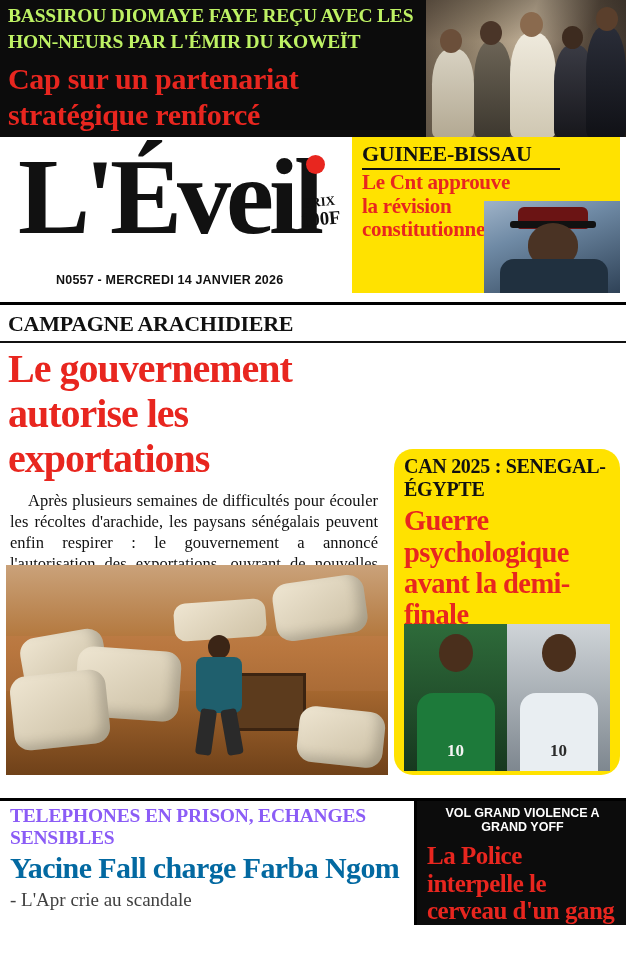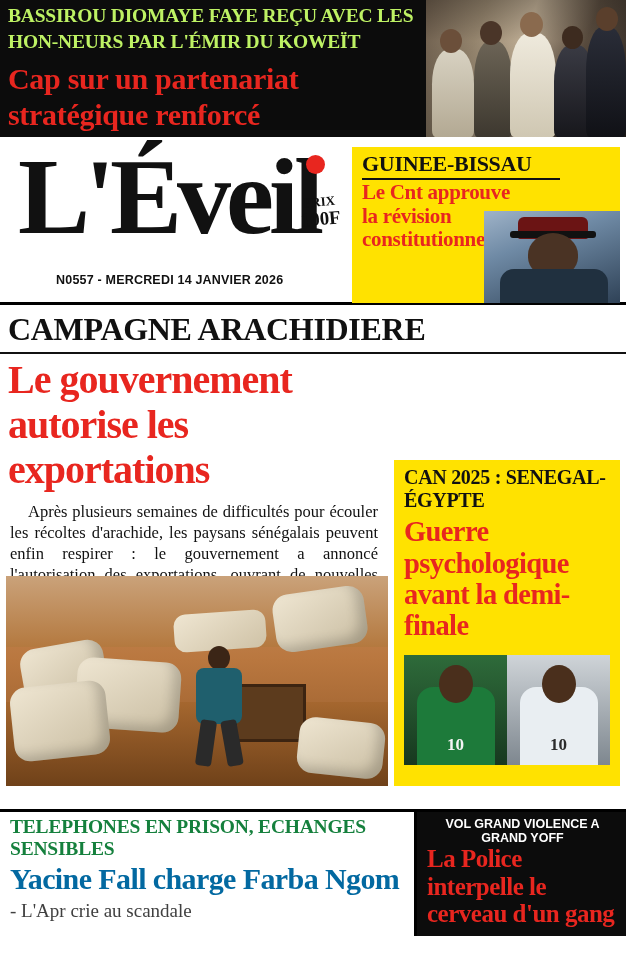--- a/index.html
+++ b/index.html
@@ -95,21 +95,21 @@
   }
   .prix .big { font-size:19px; display:block; }
   .issue-line {
     position:absolute; left:56px; top:136px;
     font-family:"Liberation Sans", sans-serif;
     font-weight:bold; font-size:12.5px; letter-spacing:0.2px; color:#111;
   }
 
   
   .yellow-box {
-    position:absolute; right:6px; top:10px;
+    position:absolute; right:6px; top:0;
     width:268px; height:156px;
     background:#ffe200;
     overflow:hidden;
   }
   .yb-title {
     position:absolute; left:10px; top:4px;
     font-family:"Liberation Serif", serif;
     font-weight:bold; font-size:22px; color:#111; letter-spacing:-0.3px;
   }
   .yb-rule { position:absolute; left:10px; top:31px; width:198px; height:2px; background:#111; }
@@ -137,21 +137,21 @@
   }
   .yb-photo .body {
     position:absolute; left:16px; bottom:0; width:108px; height:34px;
     background:#20303f; border-radius:14px 14px 0 0;
   }
 
   
   .lead-kicker {
     padding:6px 4px 2px 8px;
     font-family:"Liberation Serif", serif;
-    font-weight:bold; font-size:32px; color:#111; letter-spacing:-0.3px;
+    font-weight:bold; font-size:22px; color:#111; letter-spacing:-0.3px;
   }
   .lead-rule { height:2px; background:#111; margin:2px 0 0 0; }
   .lead-wrap { position:relative; width:626px; height:455px; }
   .lead-left { position:absolute; left:0; top:0; width:390px; }
   .lead-title {
     padding:4px 6px 0 8px;
     font-family:"Liberation Serif", serif;
     font-weight:bold; font-size:40px; line-height:1.12;
     color:#e8261f; letter-spacing:-1px;
   }
@@ -186,34 +186,34 @@
   }
   .lp-person .head2 { position:absolute; left:26px; top:34px; width:22px; height:24px; background:#3b2516; border-radius:50%; }
   .lp-person .torso { position:absolute; left:14px; top:56px; width:46px; height:56px; background:#1f5f6d; border-radius:8px; }
   .lp-person .legA { position:absolute; left:16px; top:108px; width:16px; height:46px; background:#2a2a2a; border-radius:4px; transform:rotate(8deg); }
   .lp-person .legB { position:absolute; left:42px; top:108px; width:16px; height:46px; background:#2a2a2a; border-radius:4px; transform:rotate(-10deg); }
   .lp-crate { position:absolute; left:228px; bottom:44px; width:72px; height:58px; background:#5c3b1d; border:3px solid #3c2411; }
 
   
   .can-box {
     position:absolute; right:6px; top:106px; width:226px; height:326px;
-    background:#ffe200; overflow:hidden;
+    background:#ffe200; overflow:hidden;border-radius:19px;
   }
   .can-kicker {
     padding:6px 8px 0 10px;
     font-family:"Liberation Serif", serif;
     font-weight:bold; font-size:20px; line-height:1.16; color:#111; letter-spacing:-0.3px;
   }
   .can-head {
     padding:4px 8px 0 10px;
     font-family:"Liberation Serif", serif;
     font-weight:bold; font-size:28.5px; line-height:1.1; color:#e8261f; letter-spacing:-0.6px;
   }
   .can-photos {
-    position:absolute; left:10px; bottom:21px; width:206px; height:110px;
+    position:absolute; left:10px; bottom:4px; width:206px; height:147px;
     display:flex; gap:0;
   }
   .cp { position:relative; flex:1; overflow:hidden; }
   .cp1 { background:linear-gradient(180deg,#2e6b3a 0%, #17381f 100%); }
   .cp2 { background:linear-gradient(180deg,#cfd4d8 0%, #7e878f 100%); }
   .cp .pface { position:absolute; left:50%; transform:translateX(-50%); top:10px; width:34px; height:38px; border-radius:50%; background:#4a2f1c; }
   .cp1 .pbody { position:absolute; left:50%; transform:translateX(-50%); bottom:0; width:78px; height:78px; background:#1d7a3a; border-radius:16px 16px 0 0; }
   .cp2 .pbody { position:absolute; left:50%; transform:translateX(-50%); bottom:0; width:78px; height:78px; background:#e9eef2; border-radius:16px 16px 0 0; }
   .cp .num {
     position:absolute; left:50%; transform:translateX(-50%); bottom:10px;
@@ -226,42 +226,42 @@
   .bottom {
     position:relative; width:626px; height:127px;
     border-top:3px solid #000;
   }
   .bl {
     position:absolute; left:0; top:0; width:414px; height:124px;
     padding:4px 8px 0 10px;
   }
   .bl-kicker {
     font-family:"Liberation Serif", serif; font-weight:bold;
-    font-size:19.5px; color:#15803d; letter-spacing:-0.2px;
+    font-size:19.5px; color:#8b5cf6; letter-spacing:-0.2px;
   }
   .bl-head {
     margin-top:3px;
     font-family:"Liberation Serif", serif; font-weight:bold;
     font-size:30px; line-height:1.06; color:#0369a1; letter-spacing:-0.6px;
   }
   .bl-sub {
     margin-top:5px;
     font-family:"Liberation Serif", serif; font-size:19px; color:#404040;
   }
   .vsep { position:absolute; left:414px; top:0; width:3px; height:124px; background:#000; }
   .br {
     position:absolute; left:417px; top:0; width:209px; height:124px;
     background:#0c0c0c; padding:5px 8px 0 10px;
   }
   .br-kicker {
     font-family:"Liberation Sans", sans-serif; font-weight:bold;
     font-size:12.5px; color:#fff; letter-spacing:0px; text-align:center;
   }
   .br-head {
-    margin-top:0;
+    margin-top:8px;
     font-family:"Liberation Serif", serif; font-weight:bold;
     font-size:25px; line-height:1.1; color:#e8261f; letter-spacing:-0.5px;
   }
 </style>
 </head>
 <body>
 
 <div class="page">
 
   <div class="top-banner">

